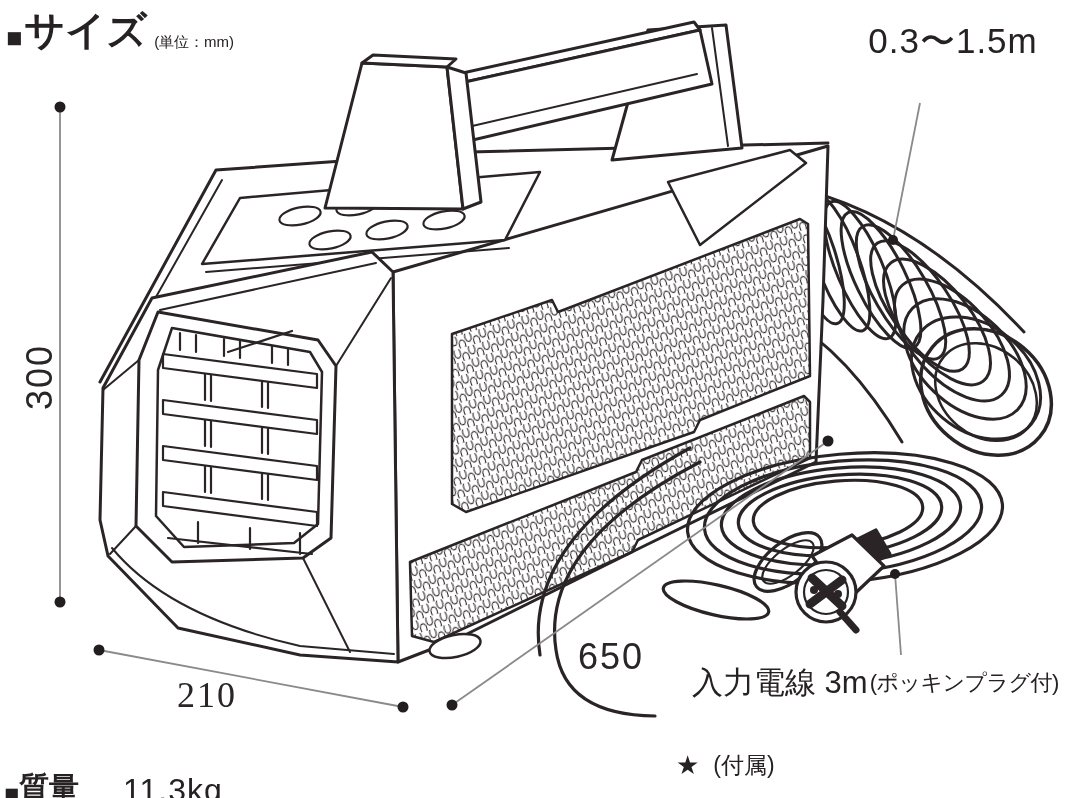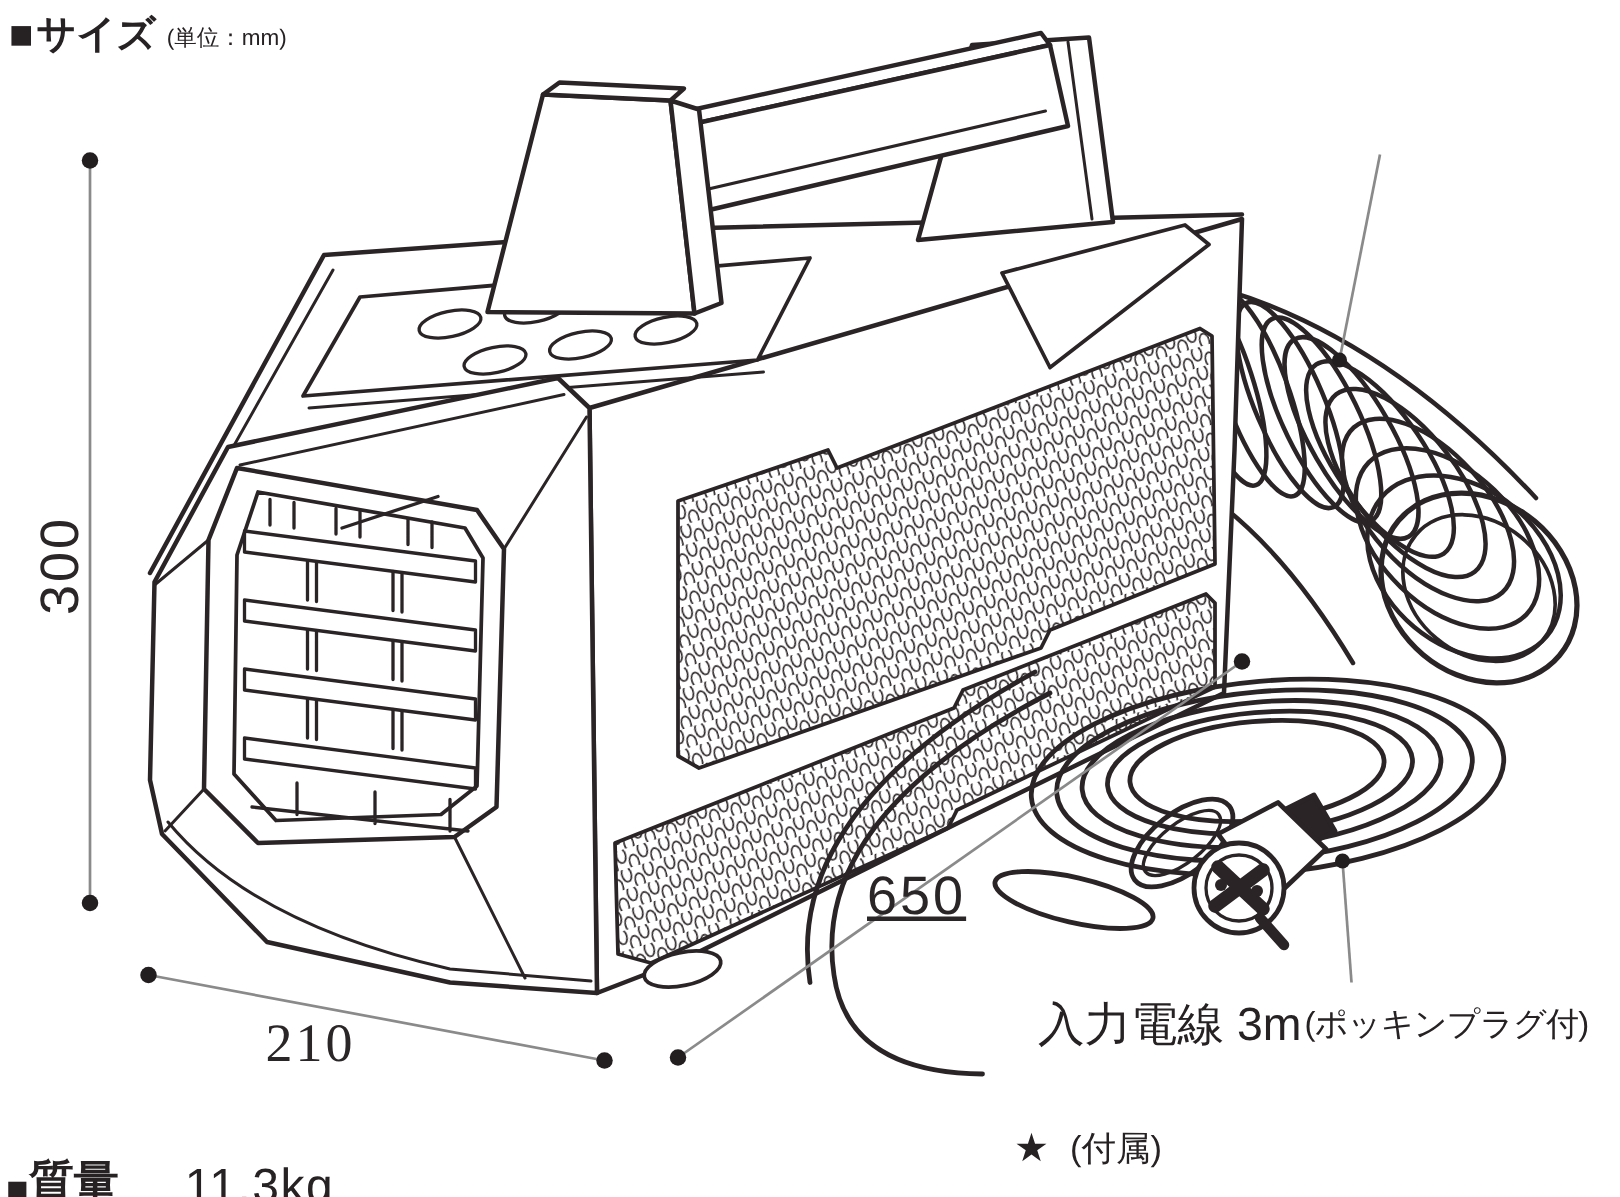--- a/index.html
+++ b/index.html
@@ -2,28 +2,28 @@
 <html><head>
 <meta charset="utf-8">
 <style>
   html,body{margin:0;padding:0;background:#fff;}
   #canvas{position:relative;width:1080px;height:798px;background:#fff;overflow:hidden;
           font-family:"Liberation Sans","DejaVu Sans",sans-serif;color:#262123;}
   #art{position:absolute;left:0;top:0;}
   .lbl{position:absolute;white-space:nowrap;color:#262123;}
   .hdr{left:6px;top:8px;display:flex;align-items:flex-end;font-weight:600;}
   .hdr .sq{font-size:27px;line-height:1;margin-right:2px;}
-  .hdr .t{font-size:26px;line-height:1.1;text-align:center;}
+  .hdr .t{font-size:40px;line-height:1.1;text-align:center;}
   .hdr .u{font-size:15px;line-height:1.35;font-weight:400;margin-left:7px;}
   .duct{left:828px;top:16px;width:250px;text-align:center;font-weight:500;}
   .duct .l1{font-size:32px;letter-spacing:1px;}
   .duct .l2{font-size:35px;letter-spacing:1px;margin-top:2px;}
   .dim{font-size:36px;font-weight:500;letter-spacing:2px;color:#2a2526;}
   .dim300{left:-17px;top:356px;width:114px;text-align:center;transform:rotate(-90deg);}
-  .dim650{left:578px;top:576px;text-decoration:underline;}
+  .dim650{left:578px;top:636px;}
   .dim210{left:177px;top:674px;font-family:Liberation Serif, serif;}
   .power{left:692px;top:662px;display:flex;align-items:center;font-weight:500;}
   .power .m{font-size:31px;}
   .power .n{font-size:22px;margin-left:2px;letter-spacing:-0.5px;}
   .weight{left:4px;top:748px;display:flex;align-items:flex-end;}
   .weight .sq{font-size:25px;line-height:1.3;font-weight:600;}
   .weight .t{font-size:30px;font-weight:600;margin-top:20px;}
   .weight .v{font-size:32px;font-weight:400;margin-left:44px;letter-spacing:1px;}
   .drain{left:676px;top:750px;display:flex;align-items:center;font-weight:500;}
   .drain .star{font-size:26px;margin-right:2px;}
@@ -164,20 +164,21 @@
   </g>
 </svg>
 
   <div class="lbl hdr">
     <span class="sq">■</span>
     <span class="t">サイズ</span>
     <span class="u">(単位：mm)</span>
   </div>
 
   <div class="lbl duct">
+    <div class="l2">0.3〜1.5m</div>
   </div>
 
   <div class="lbl dim dim300">300</div>
   <div class="lbl dim dim650">650</div>
   <div class="lbl dim dim210">210</div>
 
   <div class="lbl power">
     <span class="m">入力電線 3m</span>
     <span class="n">(ポッキンプラグ付)</span>
   </div>

